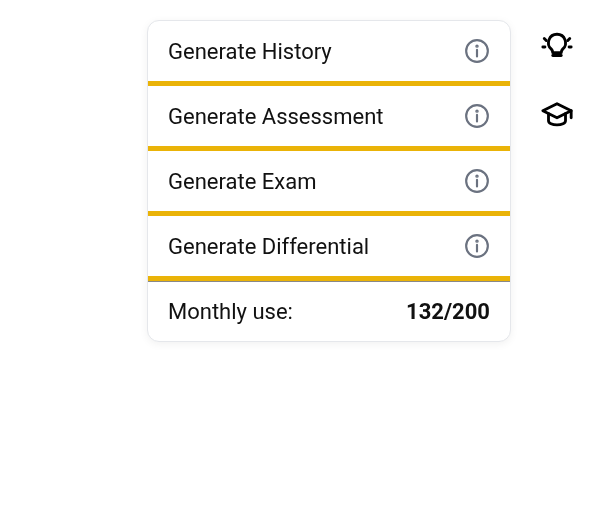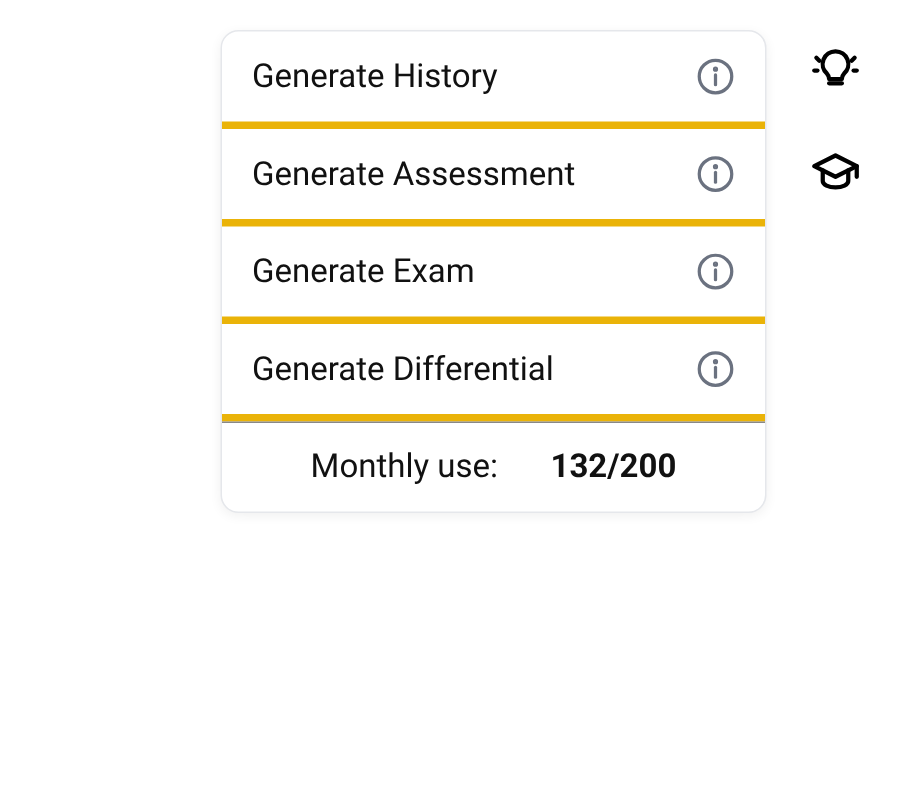--- a/index.html
+++ b/index.html
@@ -42,21 +42,21 @@
     height: 26px;
     flex-shrink: 0;
     display: flex;
     align-items: center;
     justify-content: center;
   }
   .info-icon svg { display: block; }
   .usage-row {
     display: flex;
     align-items: center;
-    justify-content: center;
+    justify-content: space-between;
     padding: 17px 20px;
     border-top: 1px solid #888;
   }
   .usage-label {
     font-size: 22px;
     color: #111111;
     font-weight: 400;
   }
   .usage-value {
     font-size: 22px;

